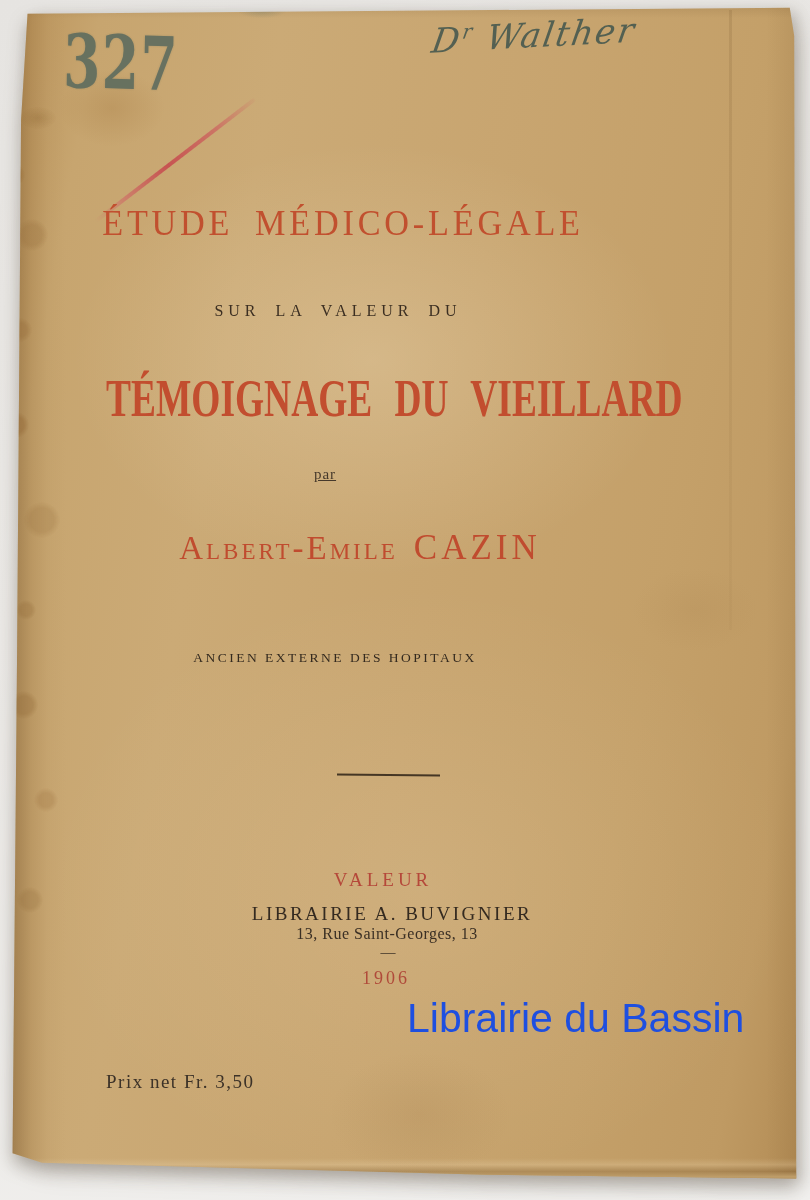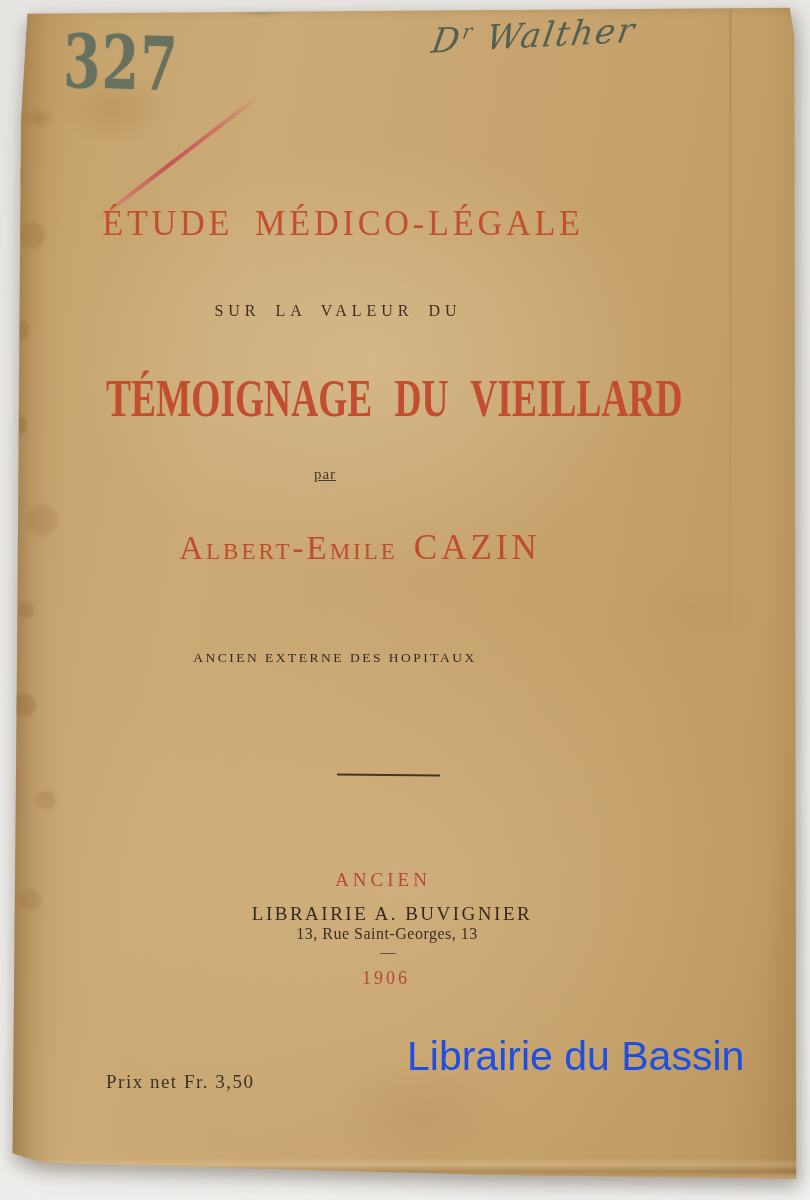--- a/index.html
+++ b/index.html
@@ -91,21 +91,21 @@
   .cred3{left:36px;top:691px;font-size:13.5px;letter-spacing:.5px;color:#342a1f;}
   .rule{position:absolute;left:337px;top:774px;width:103px;height:2px;background:#453624;transform:rotate(.6deg);}
   .city{left:83px;top:869px;font-size:19px;letter-spacing:4px;color:#b5483a;}
   .publisher{left:92px;top:903px;font-size:19px;letter-spacing:2.5px;color:#342a20;}
   .address{left:87px;top:925px;font-size:16px;font-weight:normal;letter-spacing:.5px;color:#3a2f24;}
   .dash{left:88px;top:944px;font-size:15px;color:#3a2f24;}
   .year{left:86px;top:968px;font-size:18px;letter-spacing:3px;color:#b04a3a;}
   .price{position:absolute;left:106px;top:1071px;font-size:19px;letter-spacing:1.5px;color:#3c3228;white-space:nowrap;}
   .watermark{
     position:absolute;left:407px;top:995px;white-space:nowrap;
-    font-family:"Liberation Sans",sans-serif;font-size:41px;color:#1e4fe0;margin-top:38px;
+    font-family:"Liberation Sans",sans-serif;font-size:41px;color:#1e4fe0;
   }
 </style>
 </head>
 <body>
 
 <div class="stage">
   <div class="book-wrap">
     <div class="book">
       <div class="spine"></div>
       <div class="stains"></div>
@@ -130,21 +130,21 @@
       <div class="tl byline">par</div>
 
       <div class="tl author">
         <span class="given">Albert-Emile</span><span class="family">CAZIN</span>
       </div>
 
       <div class="tl cred2">ANCIEN EXTERNE DES HOPITAUX</div>
 
       <div class="rule"></div>
 
-      <div class="tl city">ANCIEN</div>
+      <div class="tl city">VALEUR</div>
       <div class="tl publisher">LIBRAIRIE A. BUVIGNIER</div>
       <div class="tl address">13, Rue Saint-Georges, 13</div>
       <div class="tl dash">—</div>
       <div class="tl year">1906</div>
 
       <div class="price">Prix net Fr. 3,50</div>
     </div>
   </div>
 
   <div class="watermark">Librairie du Bassin</div>

